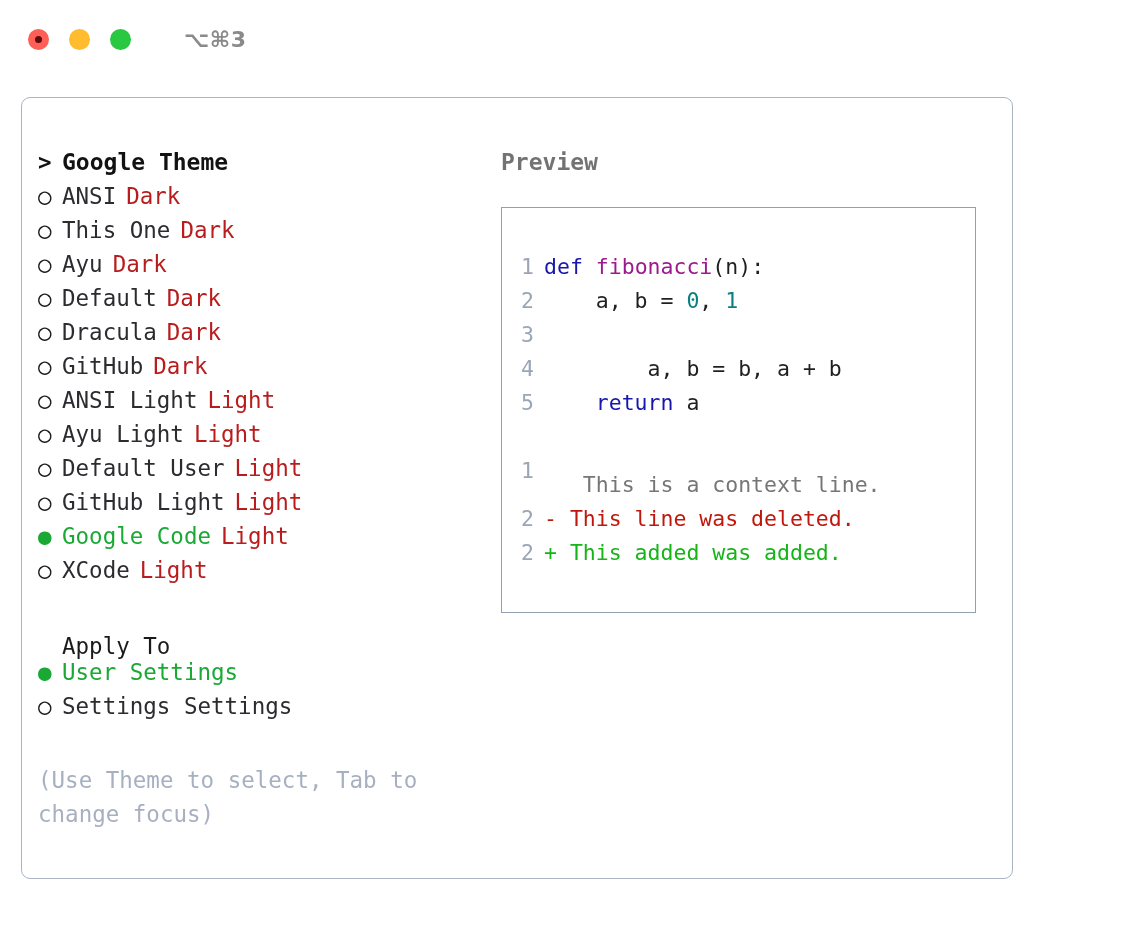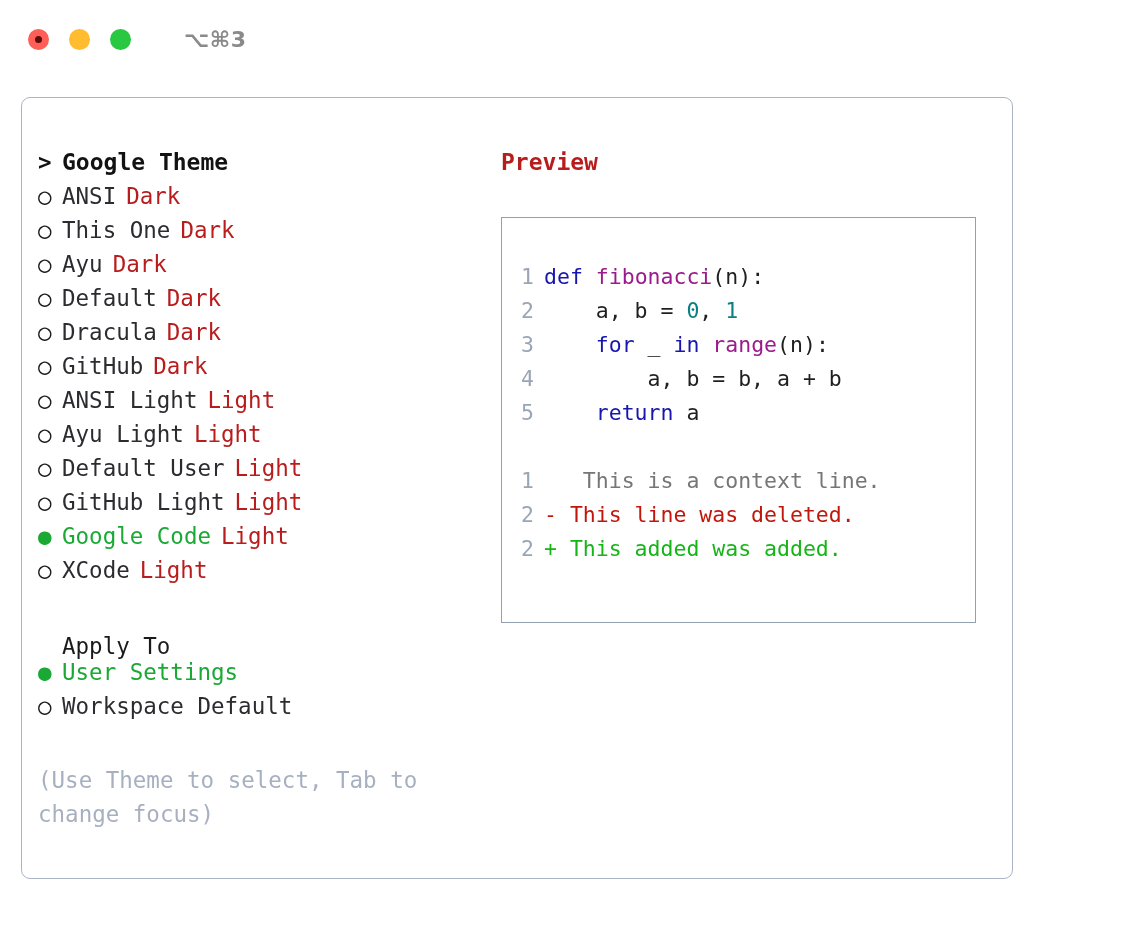--- a/index.html
+++ b/index.html
@@ -152,23 +152,23 @@
   
   .right-col {
     position: absolute;
     left: 479px;
     top: 47px;
     width: 480px;
   }
   .preview-title {
     font-size: 23px;
     font-weight: 700;
-    color: #b91c1c;
+    color: #737373;
     line-height: 34px;
-    margin-bottom: 38px;
+    margin-bottom: 28px;
   }
 
   .code-box {
     width: 475px;
     height: 406px;
     border: 1.6px solid #93a0b2;
     box-sizing: border-box;
     background: #ffffff;
     padding: 42px 0 0 0;
   }
@@ -188,21 +188,21 @@
     box-sizing: border-box;
   }
   .codetext { color: #1f1f1f; }
 
   .kw   { color: #1717ad; }
   .fn   { color: #9c1a8c; }
   .num  { color: #0b8080; }
   .plain{ color: #1f1f1f; }
 
   .diff-gap { height: 34px; }
-  .d-ctx { color: #767676; }
+  .d-ctx { color: #767676; margin-top: 14px; }
   .d-del { color: #c0170c; }
   .d-add { color: #15b517; }
 </style>
 </head>
 <body>
 
 <div class="window">
 
   <div class="titlebar">
     <div class="traffic">
@@ -293,35 +293,35 @@
           <span class="section-label">Apply To</span>
         </div>
 
         <div id="apply-list">
             <div class="row">
               <span class="marker sel">●</span>
               <span class="label green">User Settings</span>
             </div>
             <div class="row">
               <span class="marker">○</span>
-              <span class="label">Workspace Default</span>
+              <span class="label">Settings Settings</span>
             </div>
           </div>
       </div>
 
       <div class="hint">(Use Theme to select, Tab to change focus)</div>
 
       <div class="right-col">
         <div class="preview-title">Preview</div>
 
         <div class="code-box">
           <div id="code-lines">
               <div class="code-line"><span class="lineno">1</span><span class="codetext"><span class="kw">def</span><span class="plain"> </span><span class="fn">fibonacci</span><span class="plain">(n):</span></span></div>
               <div class="code-line"><span class="lineno">2</span><span class="codetext"><span class="plain">    a, b = </span><span class="num">0</span><span class="plain">, </span><span class="num">1</span></span></div>
-              <div class="code-line"><span class="lineno">3</span><span class="codetext"><span class="plain">    </span><span class="kw">for</span><span class="plain"> _ </span><span class="kw">in</span><span class="plain"> </span><span class="fn">range</span><span class="plain">(n):</span></span></div>
+              <div class="code-line"><span class="lineno">3</span></div>
               <div class="code-line"><span class="lineno">4</span><span class="codetext"><span class="plain">        a, b = b, a + b</span></span></div>
               <div class="code-line"><span class="lineno">5</span><span class="codetext"><span class="plain">    </span><span class="kw">return</span><span class="plain"> a</span></span></div>
             </div>
           <div class="diff-gap"></div>
           <div id="diff-lines">
               <div class="code-line"><span class="lineno">1</span><span class="d-ctx"> </span><span class="d-ctx">  This is a context line.</span></div>
               <div class="code-line"><span class="lineno">2</span><span class="d-del">-</span><span class="d-del"> This line was deleted.</span></div>
               <div class="code-line"><span class="lineno">2</span><span class="d-add">+</span><span class="d-add"> This added was added.</span></div>
             </div>
         </div>

